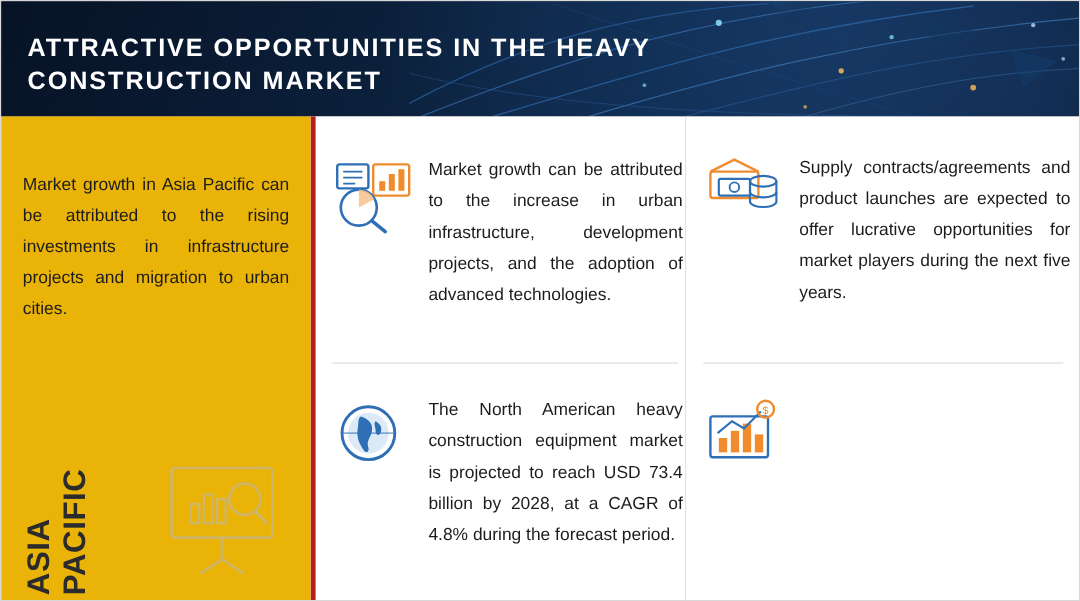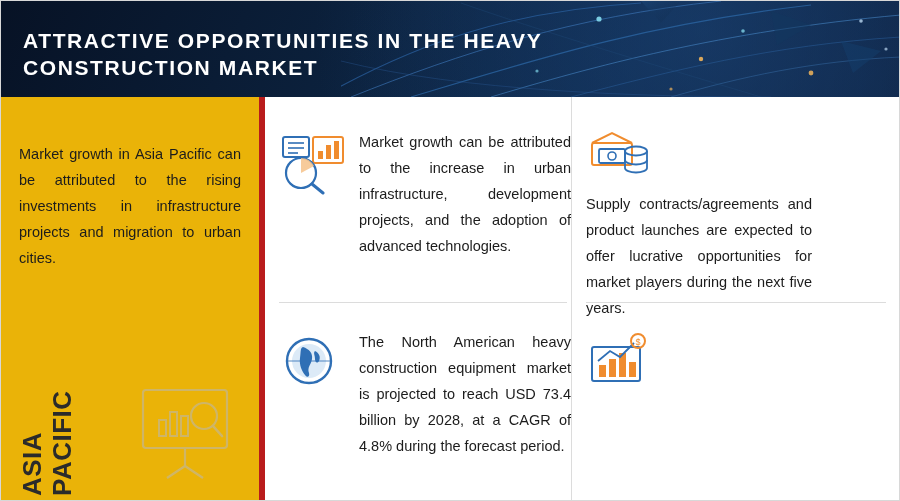--- a/index.html
+++ b/index.html
@@ -71,21 +71,21 @@
   .col-left {
     width: 258px;
     background: #eab308;
     position: relative;
     box-sizing: border-box;
   }
   .col-mid {
     width: 313px;
     position: relative;
     box-sizing: border-box;
-    border-left: 6px solid #b91c1c;
+    border-left: 4px solid #b91c1c;
     border-right: 1px solid #dcdcdc;
     background: #ffffff;
   }
   .col-right {
     width: 328px;
     position: relative;
     box-sizing: border-box;
     background: #ffffff;
   }
 
@@ -145,21 +145,21 @@
     line-height: 26px;
     color: #1c1c1c;
     text-align: justify;
   }
 
   .cell-m1 { left: 14px; top: 32px; width: 292px; }
   .cell-m1 .cell-text { width: 212px; }
   .cell-m2 { left: 14px; top: 232px; width: 292px; }
   .cell-m2 .cell-text { width: 212px; }
 
-  .cell-r1 { left: 14px; top: 30px; width: 310px; flex-direction: column; }
+  .cell-r1 { left: 14px; top: 30px; width: 310px; }
   .cell-r1 .cell-text { width: 226px; }
   .cell-r2 { left: 14px; top: 232px; width: 310px; }
   .cell-r2 .cell-text { width: 226px; }
 
   .h-divider {
     position: absolute;
     left: 14px;
     width: 288px;
     height: 1px;
     background: #dcdcdc;

